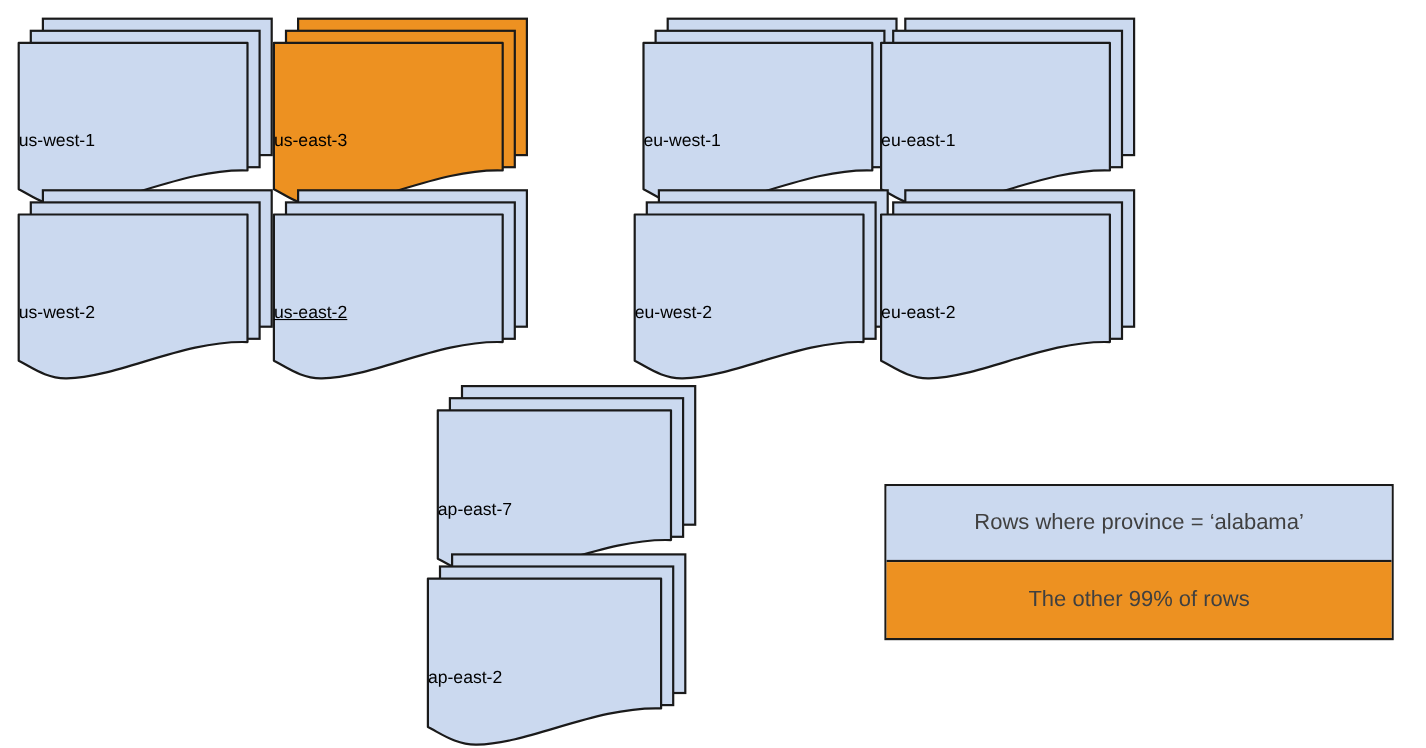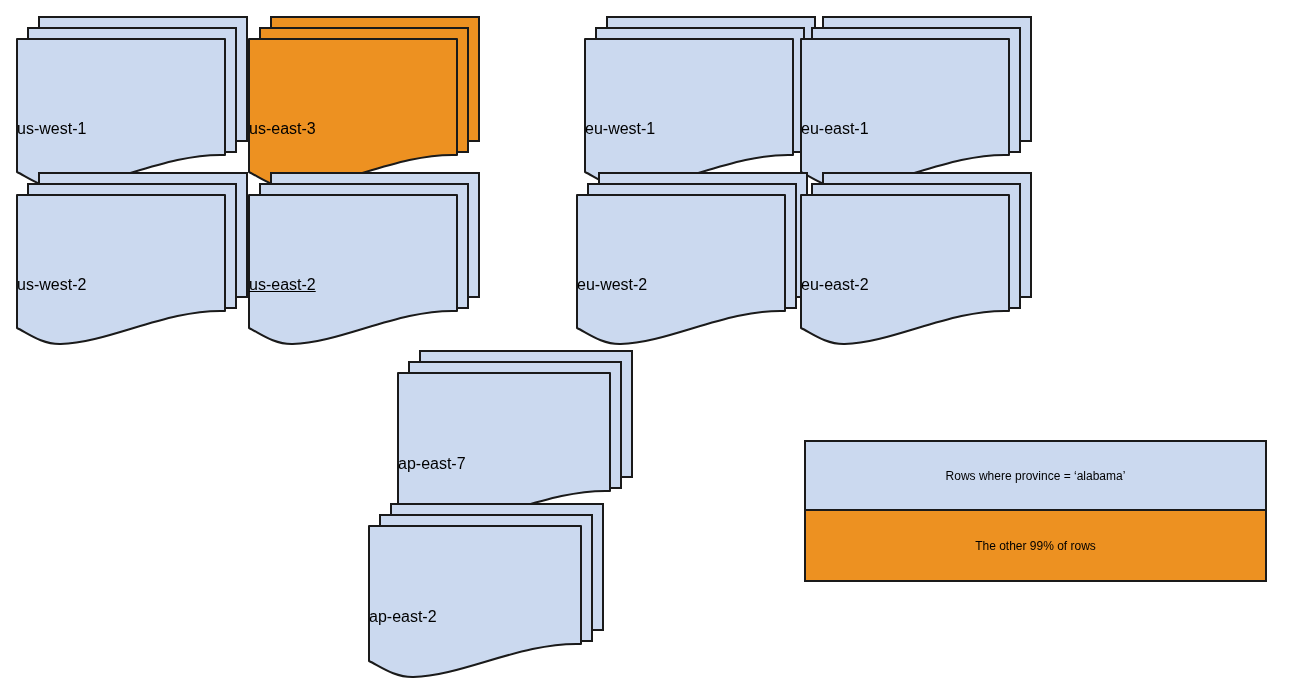--- a/index.html
+++ b/index.html
@@ -36,22 +36,22 @@
     position: absolute;
     box-sizing: border-box;
     border: 2px solid #1a1a1a;
   }
   .legend-row {
     box-sizing: border-box;
     display: flex;
     align-items: center;
     justify-content: center;
     font-family: "Liberation Sans", sans-serif;
-    font-size: 12px;
-    color: #000000;
+    font-size: 20px;
+    color: #404040;
     white-space: nowrap;
   }
   .legend-row.top {
     border-bottom: 2px solid #1a1a1a;
   }
 </style>
 </head>
 <body>
 
 <div id="canvas" style="background: rgb(255, 255, 255);">
@@ -174,21 +174,21 @@
         </g>
         <g transform="translate(12,12)">
           <rect x="0" y="0" width="212" height="126" fill="#CBD9EF" stroke="#1a1a1a" stroke-width="2"></rect>
         </g>
         <g transform="translate(1,23)">
           <path d="M 0 0 L 212 0 L 212 118 C 152.64 116 93.28 150 44.519999999999996 151 C 25.439999999999998 151.5 10.600000000000001 140 0 135 Z" fill="#CBD9EF" stroke="#1a1a1a" stroke-width="2" stroke-linejoin="round"></path>
         </g>
       </svg>
       <div class="stack-label" style="left: 1px; top: 106px; width: 212px;">ap-east-7</div>
     </div>
-    <div class="stack" style="left: 368px; top: 503px; width: 210px; height: 174px;">
+    <div class="stack" style="left: 388px; top: 503px; width: 210px; height: 174px;">
       <svg width="238" height="178" viewBox="0 0 238 178">
         <g transform="translate(23,1)">
           <rect x="0" y="0" width="212" height="126" fill="#CBD9EF" stroke="#1a1a1a" stroke-width="2"></rect>
         </g>
         <g transform="translate(12,12)">
           <rect x="0" y="0" width="212" height="126" fill="#CBD9EF" stroke="#1a1a1a" stroke-width="2"></rect>
         </g>
         <g transform="translate(1,23)">
           <path d="M 0 0 L 212 0 L 212 118 C 152.64 116 93.28 150 44.519999999999996 151 C 25.439999999999998 151.5 10.600000000000001 140 0 135 Z" fill="#CBD9EF" stroke="#1a1a1a" stroke-width="2" stroke-linejoin="round"></path>
         </g>

